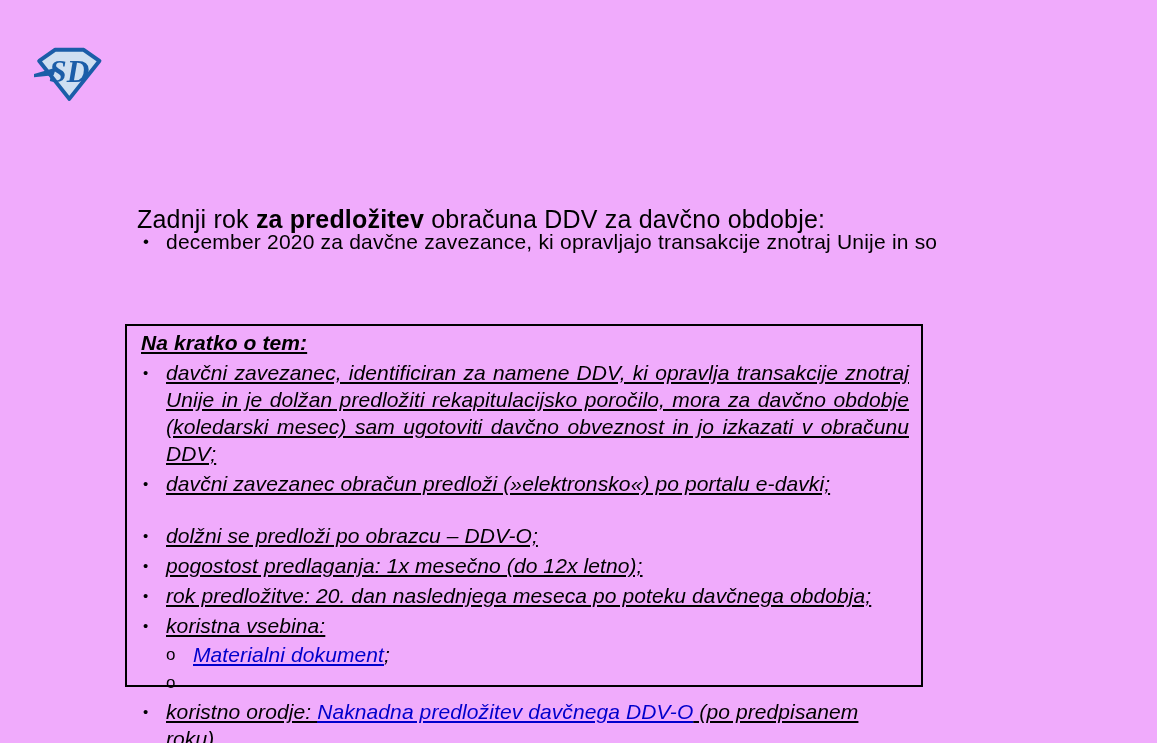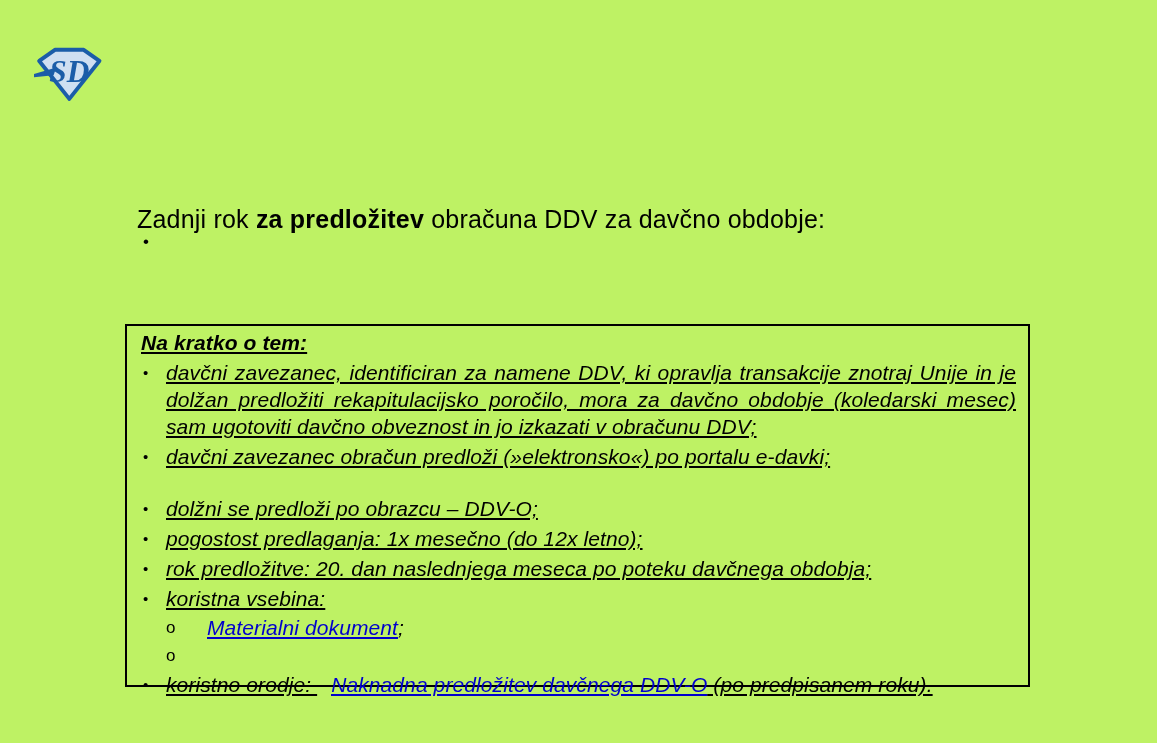--- a/index.html
+++ b/index.html
@@ -1,19 +1,19 @@
 <!DOCTYPE html>
 <html><head>
 <meta charset="utf-8">
 <style>
   html,body{margin:0;padding:0;background:#888;}
   .page{
     position:relative;
     width:1157px;height:743px;
-    background:#bef264;
+    background:#f0abfc;
     font-family:"Liberation Sans", sans-serif;
     color:#000000;
     overflow:hidden;
   }
 
   
   .logo{
     position:absolute;left:34px;top:45px;width:68px;height:58px;
   }
 
@@ -32,21 +32,21 @@
   }
   .intro-row{display:flex;}
   .intro .mk{
     width:23px;flex:0 0 23px;font-size:17px;line-height:42px;
   }
   .intro .tx{line-height:42px;}
 
   
   .box{
     position:absolute;left:125px;top:324px;
-    width:905px;height:363px;
+    width:798px;height:363px;
     box-sizing:border-box;
     border:2px solid #000000;
     padding:4px 12px 6px 12px;
     font-size:21px;font-style:italic;letter-spacing:0.1px;
   }
   .box-title{
     text-decoration:underline;
     font-weight:bold;
     line-height:26px;
     margin:0 0 3px 2px;
@@ -66,21 +66,20 @@
   .sublist .mk{
     width:27px;flex:0 0 27px;
     font-style:normal;font-size:17px;line-height:26px;
   }
   .sublist .tx{line-height:26px;}
 
   a.doclink, .doclink{
     color:#0000CC;
     text-decoration:underline;
     cursor:pointer;
-    margin-left:14px;
   }
 </style>
 </head>
 <body>
 
 <div class="page">
 
   <div class="logo">
     <svg viewBox="-4 0 104 84" width="68" height="58">
       <polygon points="4,22 28,5 72,5 96,22 50,80" fill="#cfdff1" stroke="#1b5da8" stroke-width="6" stroke-linejoin="round"></polygon>
@@ -88,20 +87,21 @@
       <text x="50" y="55" text-anchor="middle" font-family="Liberation Serif, serif" font-size="48" font-weight="bold" font-style="italic" fill="#1b5da8">SD</text>
     </svg>
   </div>
 
   <p class="heading"><span>Zadnji rok </span><span class="b">za predložitev</span><span> obračuna DDV za davčno obdobje:</span></p>
 
   <div class="intro">
     <div class="intro-row">
       <span class="mk">•</span>
       <div class="tx">
+        <div>december 2020 za davčne zavezance, ki opravljajo transakcije znotraj Unije in so</div>
       </div>
     </div>
   </div>
 
   <div class="box">
     <p class="box-title">Na kratko o tem:</p>
 
     <ul class="blist">
 
       <li>

